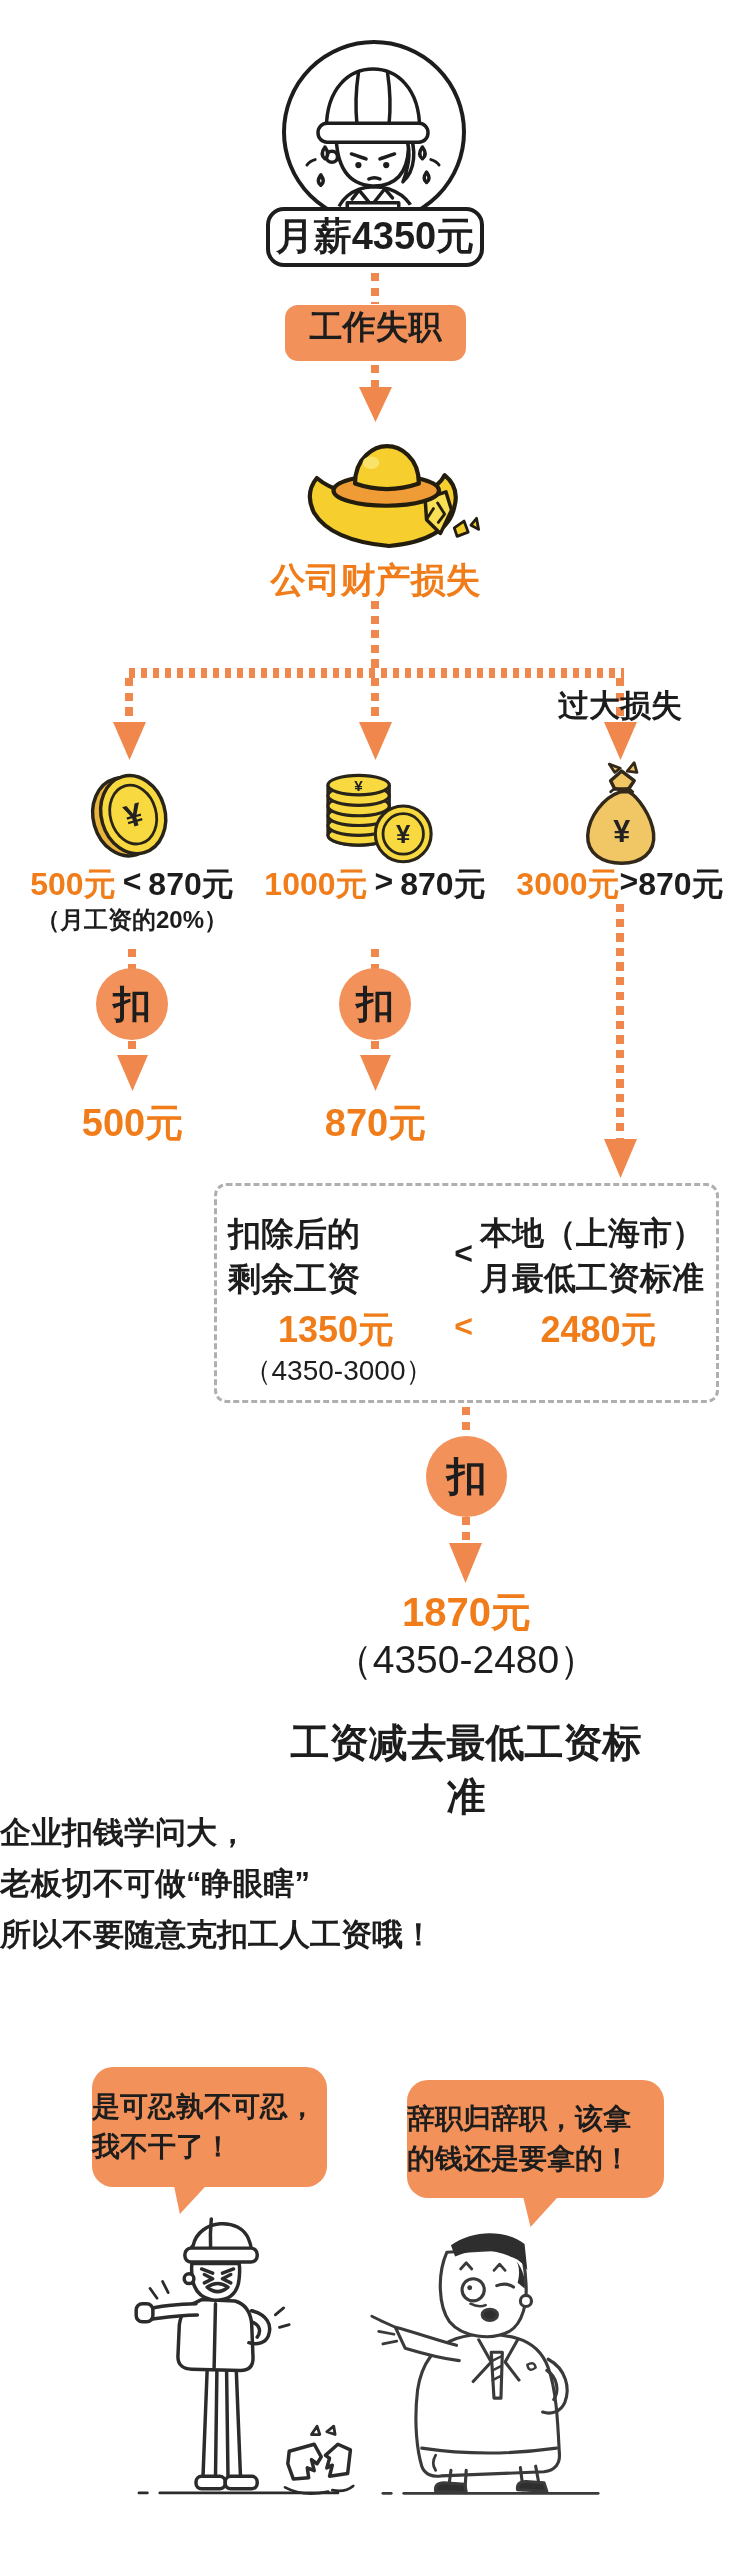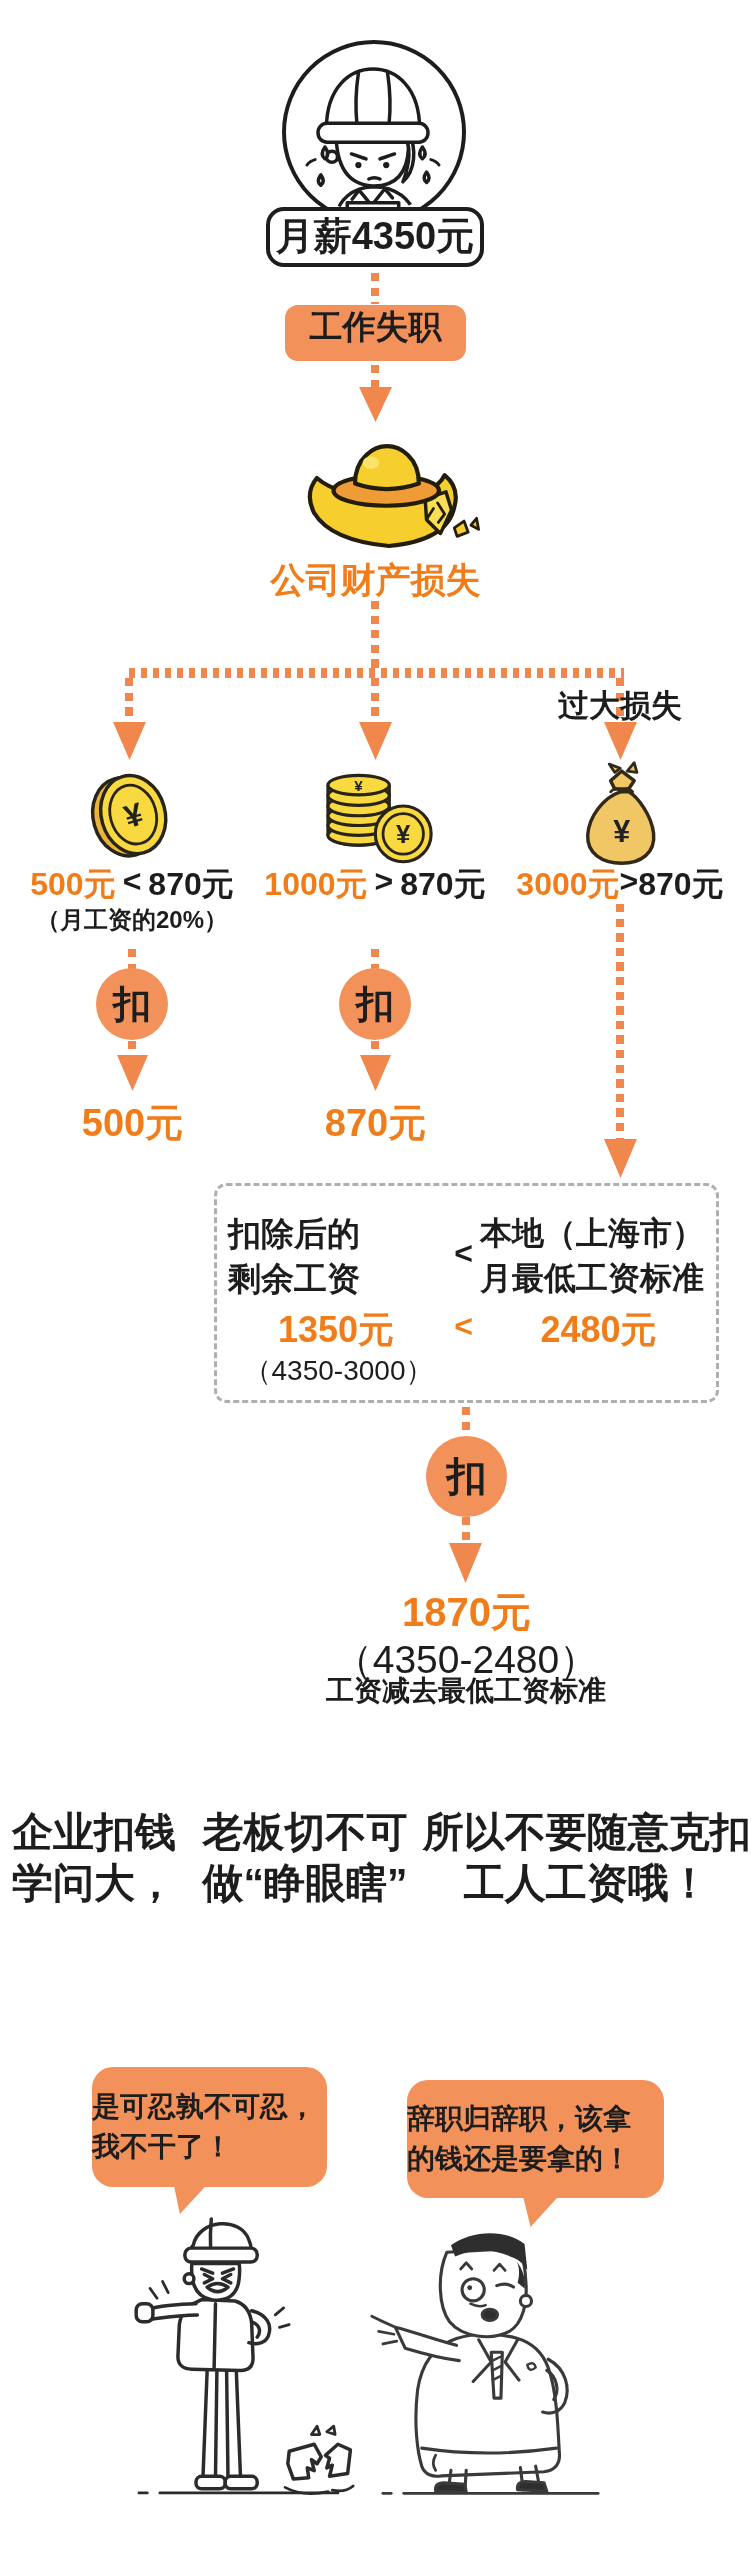--- a/index.html
+++ b/index.html
@@ -220,25 +220,25 @@
     <span>扣</span>
   </div>
   <div class="abs vdots" style="left:462px;top:1517px;height:26.4px;"></div>
   <div class="abs arr-down" style="left:449px;top:1543px;width:33px;height:40px;"></div>
   <div class="abs ctr b orange" style="left:362px;top:1585px;width:209px;height:45px;font-size:40px;">
     <span>1870元</span>
   </div>
   <div class="abs ctr" style="left:327px;top:1633px;width:278px;height:35px;font-size:39px;">
     <span>（4350-2480）</span>
   </div>
-  <div class="abs ctr b" style="left:285px;top:1672px;width:362px;height:38px;font-size:28px;">
+  <div class="abs ctr b" style="left:285px;top:1716px;width:362px;height:38px;font-size:39px;">
     <span>工资减去最低工资标准</span>
   </div>
 
-  <div class="abs ctr b" style="left:0;top:1807px;width:751px;flex-direction:row;font-size:41px;line-height:51px;">
+  <div class="abs ctr b" style="left:0;top:1807px;width:751px;flex-direction:column;font-size:31px;line-height:51px;">
     <span>企业扣钱学问大，</span>
     <span>老板切不可做“睁眼瞎”</span>
     <span>所以不要随意克扣工人工资哦！</span>
   </div>
 
   <div class="abs ctr bubble b" style="left:92px;top:2067px;width:235px;height:120px;flex-direction:column;font-size:28px;line-height:40px;z-index:2;">
     <span>是可忍孰不可忍，</span>
     <span>我不干了！</span>
   </div>
   <div class="abs tail" style="left:168px;top:2183px;width:54px;height:31px;clip-path:polygon(10% 0,75% 0,22% 100%);z-index:2;"></div>

